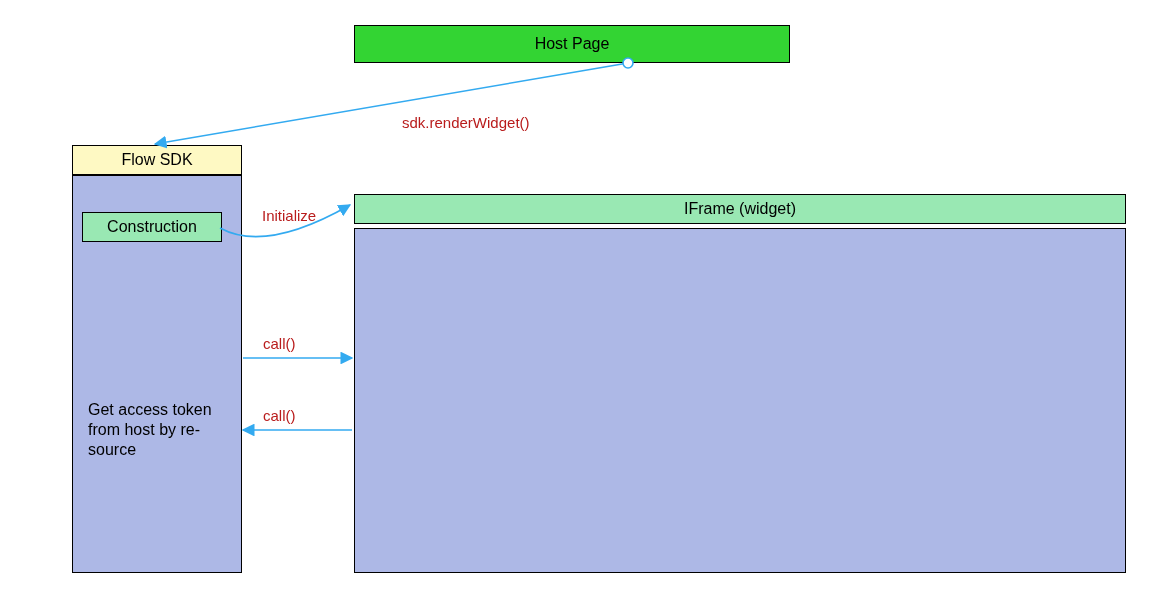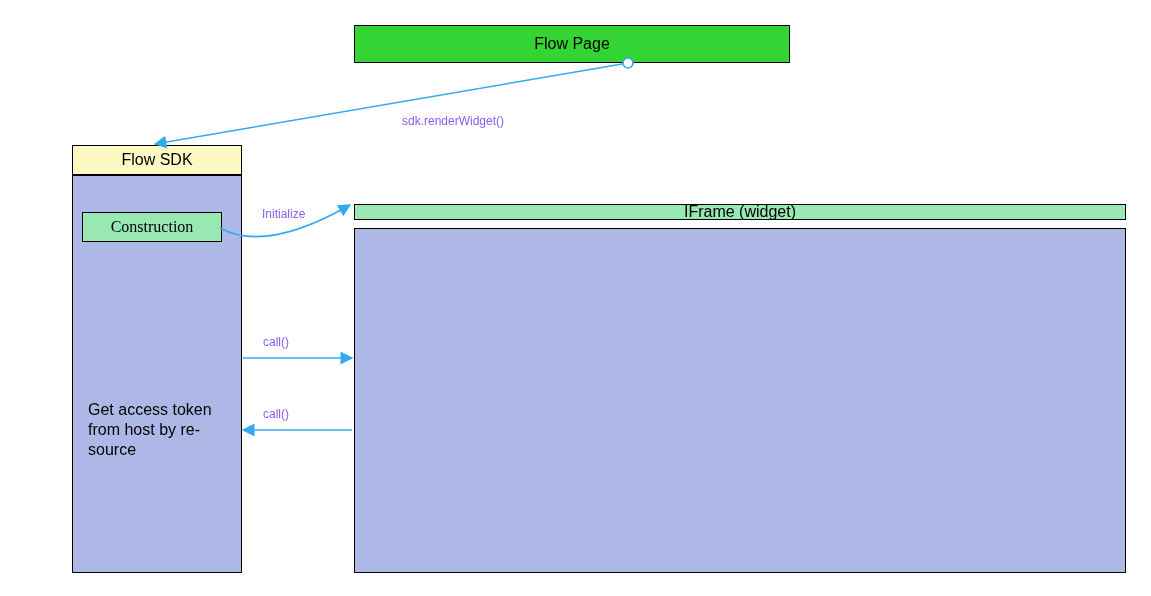--- a/index.html
+++ b/index.html
@@ -50,68 +50,67 @@
     position: absolute;
     left: 82px;
     top: 212px;
     width: 138px;
     height: 28px;
     background: #99e8b3;
     border: 1px solid #000;
     display: flex;
     align-items: center;
     justify-content: center;
-    font-family: Liberation Serif, serif;
   }
   .sdk-text {
     position: absolute;
     left: 88px;
     top: 400px;
     width: 140px;
     font-size: 16px;
     line-height: 1.25;
   }
   .iframe-header {
     left: 354px;
-    top: 204px;
+    top: 194px;
     width: 772px;
-    height: 16px;
+    height: 30px;
     background: #99e8b3;
   }
   .iframe-body {
     left: 354px;
     top: 228px;
     width: 772px;
     height: 345px;
     background: #adb8e6;
   }
   .label {
     position: absolute;
-    font-size: 12px;
-    color: #8b5cf6;
+    font-size: 15px;
+    color: #b91c1c;
   }
   .lbl-render { left: 402px; top: 114px; }
   .lbl-init   { left: 250px; top: 207px; margin-left: 12px; }
   .lbl-call1  { left: 263px; top: 335px; }
   .lbl-call2  { left: 263px; top: 407px; }
   .svg-layer {
     position: absolute;
     left: 0; top: 0;
     width: 1151px;
     height: 596px;
     pointer-events: none;
   }
 </style>
 </head>
 <body>
 
 <div class="canvas">
 
   <div class="box host-box">
-    <span>Flow Page</span>
+    <span>Host Page</span>
   </div>
 
   <div class="box sdk-header">
     <span>Flow SDK</span>
   </div>
   <div class="box sdk-body"></div>
   <div class="construction">
     <span>Construction</span>
   </div>
   <div class="sdk-text">Get access token from host by re-

